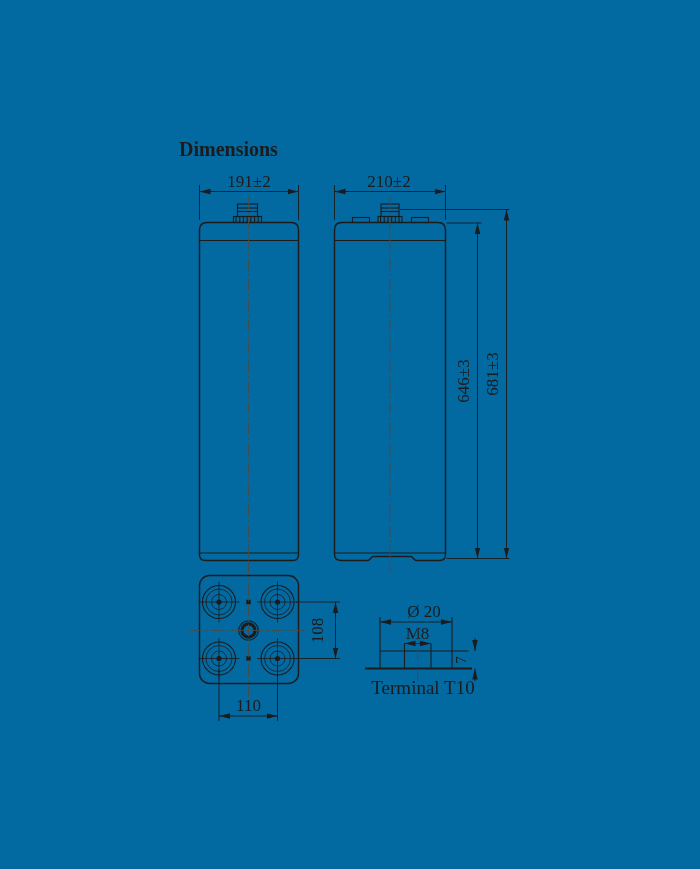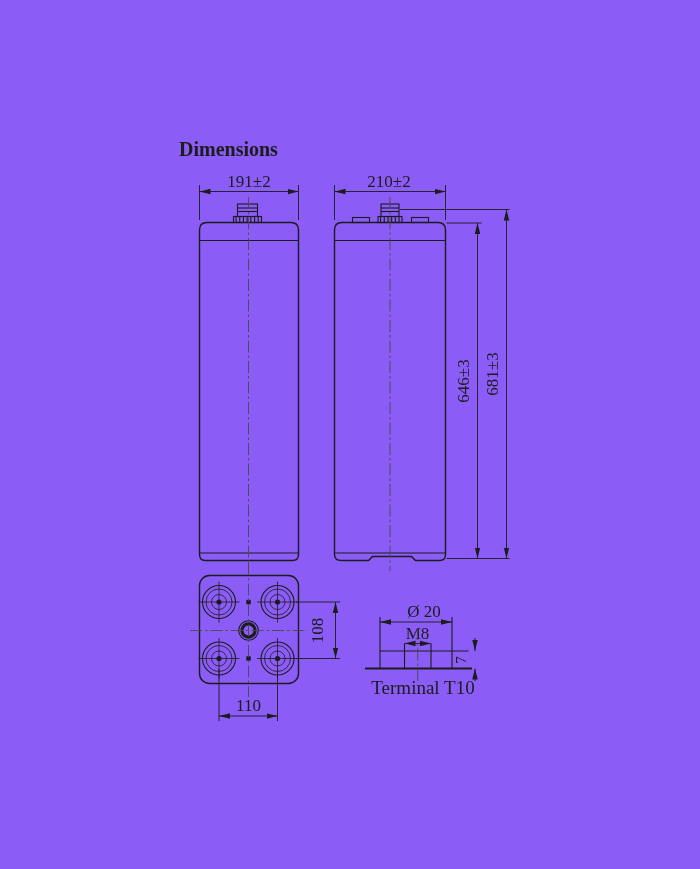--- a/index.html
+++ b/index.html
@@ -1,16 +1,16 @@
 <!DOCTYPE html>
 <html><head>
 <meta charset="utf-8">
 <style>
   html, body { margin: 0; padding: 0; background: #ffffff; }
-  .stage { position: relative; width: 700px; height: 869px; background: #8b5cf6; overflow: hidden; }
+  .stage { position: relative; width: 700px; height: 869px; background: #0369a1; overflow: hidden; }
   svg { display: block; }
   text { fill: #1c1c1c; }
   .title-text { font: bold 20px "Liberation Serif", serif; }
   .dim-text { font: 17px "Liberation Serif", serif; }
   .dim-text-sm { font: 15px "Liberation Serif", serif; }
   .caption-text { font: 19px "Liberation Serif", serif; }
   .obj { stroke: #1c1c1c; stroke-width: 1.4; fill: none; }
   .obj-thin { stroke: #1c1c1c; stroke-width: 1.1; fill: none; }
   .obj-thick { stroke: #1c1c1c; stroke-width: 2.2; fill: none; }
   .dim { stroke: #1c1c1c; stroke-width: 0.9; fill: none; }

